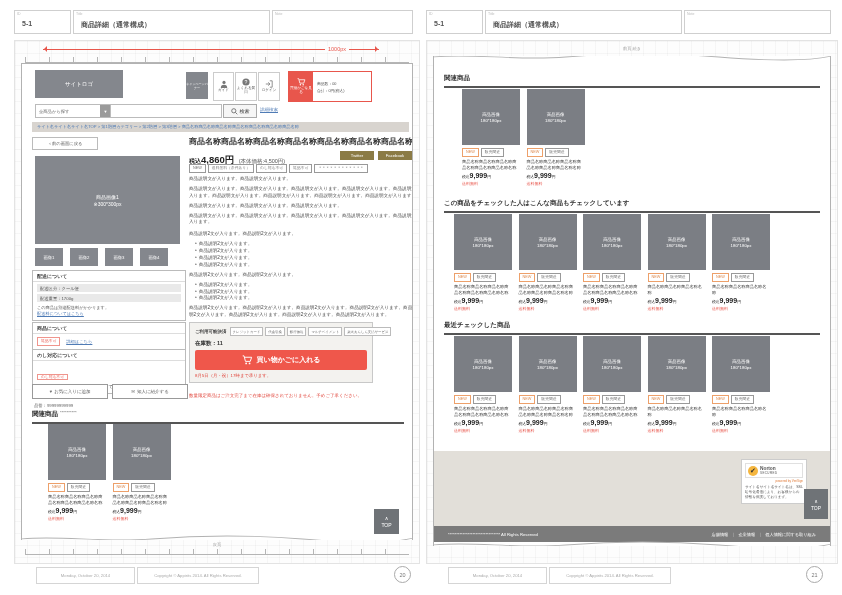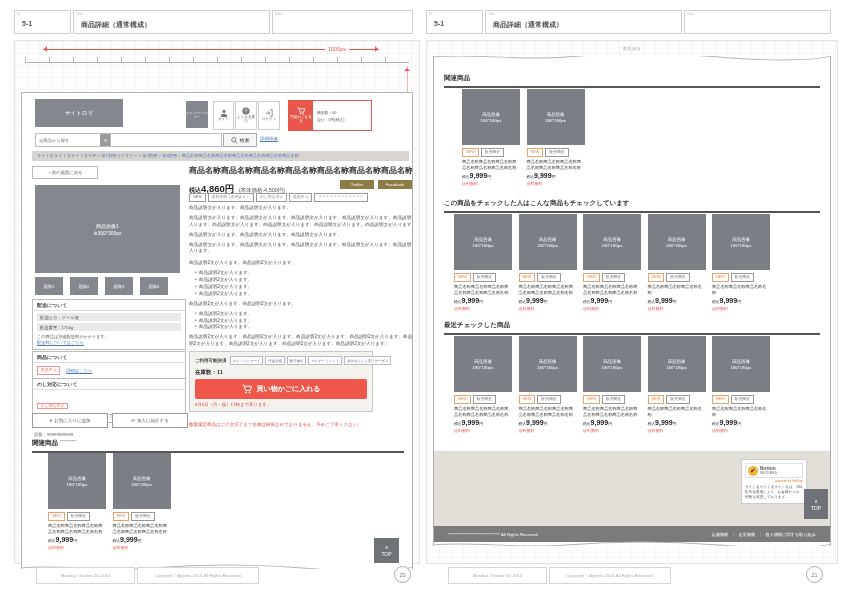--- a/index.html
+++ b/index.html
@@ -117,21 +117,21 @@
 
   <div class="artboard" style="left:14px;width:404px;">
     <div class="hdim">
       <span class="hdimlabel">1000px</span>
     </div>
     <div class="ruler" style="left:10px;top:16px;width:384px;"></div>
     <div class="ruler" style="left:10px;bottom:8px;width:384px;"></div>
     <div class="vdim" style="left:392px;top:25px;height:200px;"></div>
     <div class="pagenote" style="bottom:16px;">次頁</div>
 
-    <div class="wire wire-l" style="left:6px;top:22px;width:390px;height:476px;margin-top:29px;">
+    <div class="wire wire-l" style="left:6px;top:22px;width:390px;height:476px;">
 
       <div class="graybox" style="position:absolute;left:13px;top:6px;width:88px;height:28px;font-size:5.5px;">
         <span>サイトロゴ</span>
       </div>
       <div class="graybox" style="position:absolute;left:164px;top:8px;width:22px;height:27px;font-size:3px;">
         <span>キャンペーンバナー</span>
       </div>
       <div class="hbtn" style="left:191px;top:8px;width:19px;height:27px;">
         <svg width="8" height="8" viewBox="0 0 10 10">
             <circle cx="5" cy="3" r="2" fill="#777"></circle>

